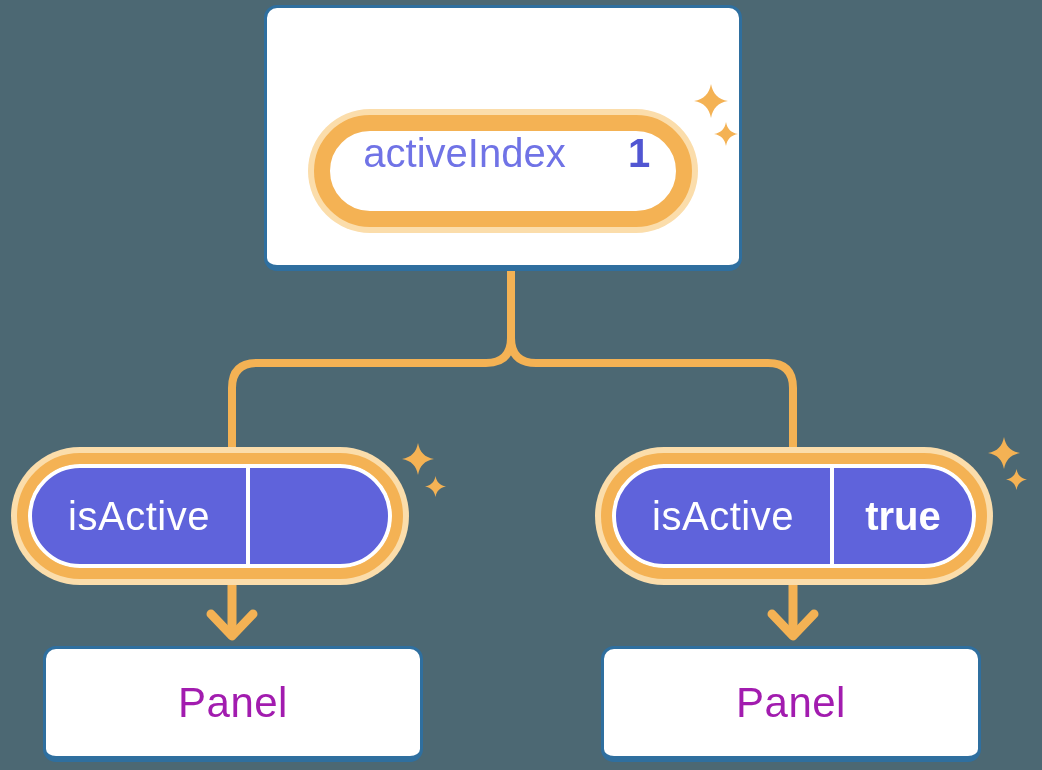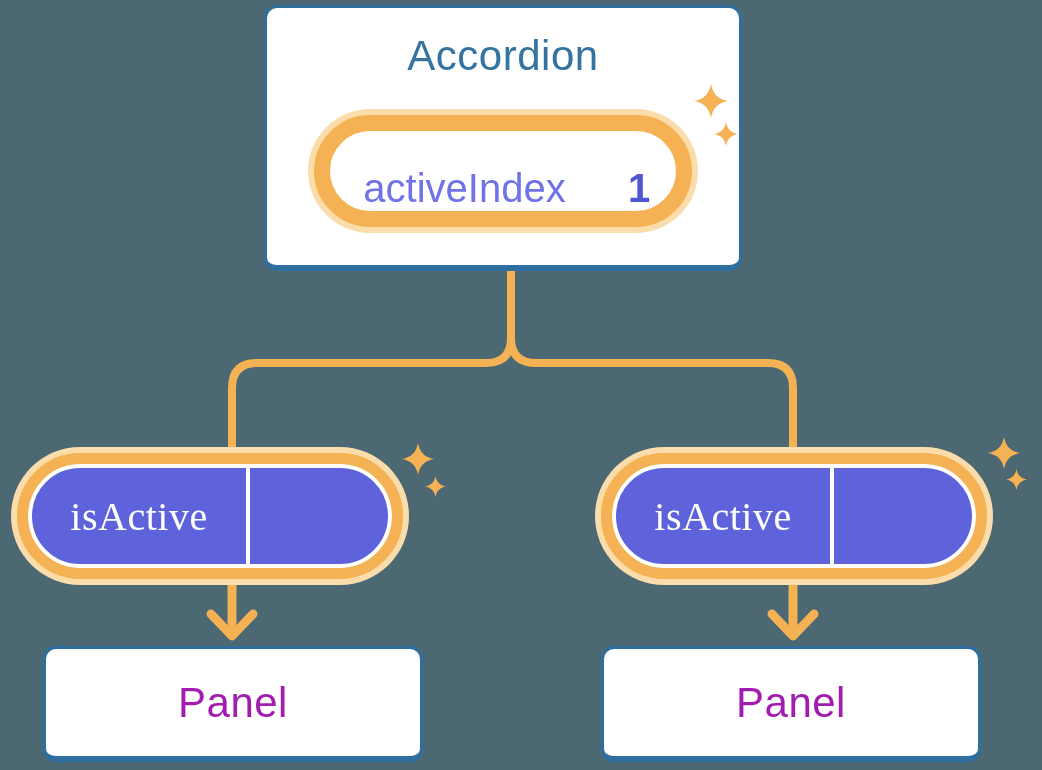--- a/index.html
+++ b/index.html
@@ -62,21 +62,21 @@
   .state-pill {
     position: absolute;
     left: 47px; top: 107px;
     width: 378px; height: 112px;
     box-sizing: border-box;
     background: #FFFFFF;
     border: 16px solid #F4B254;
     border-radius: 999px;
     box-shadow: 0 0 0 6px #FBDDAB;
     display: flex;
-    align-items: flex-end;
+    align-items: flex-start;
   }
   .state-label {
     flex: 1;
     display: flex;
     align-items: center;
     justify-content: center;
     font-size: 40px;
     color: #7073E6;
   }
   .state-divider { width: 3px; background: #F4B254; }
@@ -96,21 +96,20 @@
     top: 464px;
     width: 364px; height: 104px;
     box-sizing: border-box;
     background: #5F63DB;
     border: 4px solid #FFFFFF;
     border-radius: 999px;
     outline: 11px solid #F4B254;
     box-shadow: 0 0 0 17px #FBDDAB;
     display: flex;
     align-items: stretch;
-    font-family: Liberation Serif, serif;
   }
   .pill-left  { left: 28px; }
   .pill-right { left: 612px; }
   .prop-label {
     width: 214px;
     display: flex;
     align-items: center;
     justify-content: center;
     font-size: 40px;
     color: #FFFFFF;
@@ -144,21 +143,20 @@
       <path d="M232 572 L232 628"></path>
       <path d="M211 614 L232 636 L253 614"></path>
     </g>
     <g stroke="#F4B254" stroke-width="9" stroke-linecap="round" stroke-linejoin="round">
       <path d="M793 572 L793 628"></path>
       <path d="M772 614 L793 636 L814 614"></path>
     </g>
   </svg>
 
   <div class="box accordion-box">
-    <div class="box-title">Accordion</div>
     <div class="state-pill">
       <span class="state-label">activeIndex</span>
       <span class="state-divider"></span>
       <span class="state-value">1</span>
     </div>
   </div>
 
   <svg class="sparkle" style="left:694px;top:84px" width="34" height="34" viewBox="-12 -12 24 24">
     <path fill="#F4B254" d="M0,-12 C1.3,-5 5,-1.3 12,0 C5,1.3 1.3,5 0,12 C-1.3,5 -5,1.3 -12,0 C-5,-1.3 -1.3,-5 0,-12 Z"></path>
   </svg>
@@ -174,20 +172,21 @@
   <svg class="sparkle" style="left:402px;top:443px" width="32" height="32" viewBox="-12 -12 24 24">
     <path fill="#F4B254" d="M0,-12 C1.3,-5 5,-1.3 12,0 C5,1.3 1.3,5 0,12 C-1.3,5 -5,1.3 -12,0 C-5,-1.3 -1.3,-5 0,-12 Z"></path>
   </svg>
   <svg class="sparkle" style="left:425px;top:476px" width="21" height="21" viewBox="-12 -12 24 24">
     <path fill="#F4B254" d="M0,-12 C1.3,-5 5,-1.3 12,0 C5,1.3 1.3,5 0,12 C-1.3,5 -5,1.3 -12,0 C-5,-1.3 -1.3,-5 0,-12 Z"></path>
   </svg>
 
   <div class="prop-pill pill-right">
     <span class="prop-label">isActive</span>
     <span class="prop-divider"></span>
+    <span class="prop-value">true</span>
   </div>
 
   <svg class="sparkle" style="left:988px;top:437px" width="32" height="32" viewBox="-12 -12 24 24">
     <path fill="#F4B254" d="M0,-12 C1.3,-5 5,-1.3 12,0 C5,1.3 1.3,5 0,12 C-1.3,5 -5,1.3 -12,0 C-5,-1.3 -1.3,-5 0,-12 Z"></path>
   </svg>
   <svg class="sparkle" style="left:1006px;top:469px" width="21" height="21" viewBox="-12 -12 24 24">
     <path fill="#F4B254" d="M0,-12 C1.3,-5 5,-1.3 12,0 C5,1.3 1.3,5 0,12 C-1.3,5 -5,1.3 -12,0 C-5,-1.3 -1.3,-5 0,-12 Z"></path>
   </svg>
 
   <div class="box panel-box panel-left">

